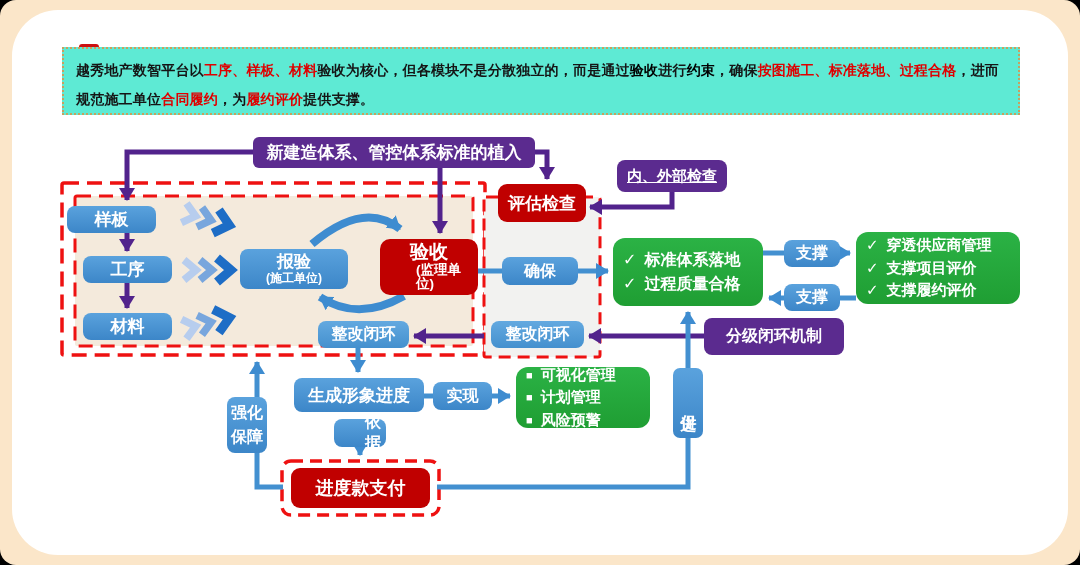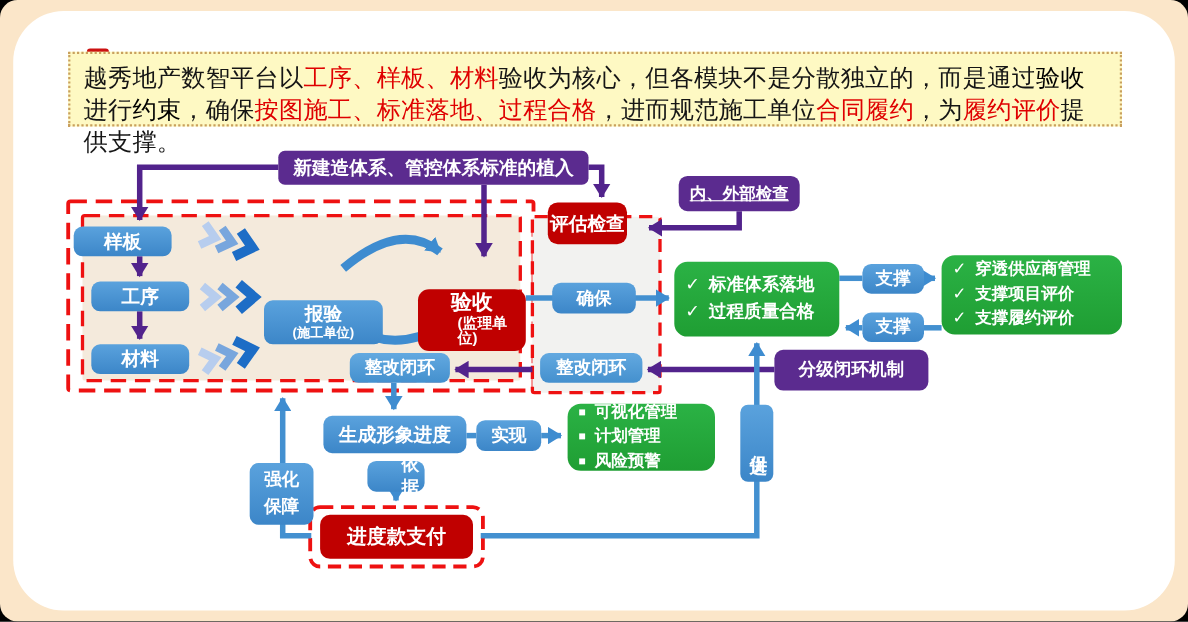--- a/index.html
+++ b/index.html
@@ -8,25 +8,25 @@
   .card{position:absolute;left:12px;top:10px;right:12px;bottom:10px;background:#fff;border-radius:46px;}
   .abs{position:absolute;box-sizing:border-box;}
   svg{position:absolute;left:0;top:0;}
   .box{display:flex;align-items:center;justify-content:center;color:#fff;font-weight:bold;
        box-sizing:border-box;position:absolute;}
   .blue{background:linear-gradient(180deg,#5AA2DD 0%,#3C86C8 100%);border-radius:8px;}
   .purple{background:#5B2B8F;border-radius:8px;}
   .dred{background:#C00000;border-radius:9px;}
   .green{background:linear-gradient(180deg,#2BB245 0%,#1F9E33 100%);border-radius:12px;}
   .colbox{flex-direction:column;align-items:flex-start;justify-content:center;padding:4px 10px;}
-  .stack{flex-direction:column;line-height:1.1;margin-top:24px;}
+  .stack{flex-direction:column;line-height:1.1;}
   .sub{font-size:12px;}
   .li{display:flex;align-items:center;gap:8px;line-height:1.5;white-space:nowrap;}
   .mk{flex:0 0 auto;}
-  .intro{border:2px dotted #C9A05E;background:#fef9c3;color:#151515;font-size:22px;font-weight:normal;
+  .intro{border:2px dotted #C9A05E;background:#5eead4;color:#151515;font-size:14px;font-weight:bold;
          line-height:29px;padding:7px 12px;letter-spacing:0.2px;}
   .red{color:#DF0000;}
   .strong{color:#000;}
   .vert{writing-mode:vertical-rl;text-orientation:upright;letter-spacing:2px;}
   .accent{background:#CC1111;border-radius:4px;}
 </style>
 </head>
 <body>
 
 <div id="stage">
@@ -100,21 +100,21 @@
       <path d="M33,-12 L47,0 L33,12" stroke="#1D6DC6" stroke-width="9"></path>
     </g>
   </svg>
 
   <div class="abs accent" style="left:79px;top:44px;width:20px;height:6px;"></div>
   <div class="abs intro" style="left:62px;top:47px;width:958px;height:68px;"><span>越秀地产数智平台以</span><span class="red">工序、样板、材料</span><span>验收为核心，但各模块不是分散独立的，而是通过</span><span class="strong">验收</span><span>进行</span><span class="strong">约束</span><span>，确保</span><span class="red">按图施工、标准落地、过程合格</span><span>，进而规范施工单位</span><span class="red">合同履约</span><span>，为</span><span class="red">履约评价</span><span>提供支撑。</span></div>
 
   <div class="box purple" style="left:253px;top:137px;width:282px;height:31px;font-size:17px;border-radius:6px;">新建造体系、管控体系标准的植入</div>
 
   <div class="box purple" style="left:617px;top:160px;width:110px;height:32px;font-size:15px;text-decoration:underline;">内、外部检查</div>
-  <div class="box dred" style="left:498px;top:184px;width:72px;height:38px;font-size:17px;">评估检查</div>
+  <div class="box dred" style="left:498px;top:184px;width:88px;height:38px;font-size:17px;">评估检查</div>
 
   <div class="box blue" style="left:67px;top:206px;width:89px;height:27px;font-size:17px;">样板</div>
   <div class="box blue" style="left:83px;top:256px;width:89px;height:27px;font-size:17px;">工序</div>
   <div class="box blue" style="left:83px;top:313px;width:89px;height:27px;font-size:17px;">材料</div>
 
   <div class="box blue stack" style="left:240px;top:249px;width:108px;height:40px;">
     <span style="font-size:17px;">报验</span>
     <span class="sub">(施工单位)</span>
   </div>
 
@@ -169,21 +169,21 @@
         <span class="mk" style="font-size: 11px;">■</span>
         <span>计划管理</span>
       </div>
       <div class="li">
         <span class="mk" style="font-size: 11px;">■</span>
         <span>风险预警</span>
       </div>
     </div>
   <div class="box blue" style="left:334px;top:419px;width:52px;height:28px;font-size:16px;padding-left:31px;">依据</div>
   <div class="box blue vert" style="left:673px;top:368px;width:30px;height:70px;font-size:16px;border-radius:7px;">促进</div>
-  <div class="box blue stack" style="left:227px;top:397px;width:58px;height:56px;font-size:16px;line-height:1.3;">
+  <div class="box blue stack" style="left:227px;top:397px;width:40px;height:56px;font-size:16px;line-height:1.3;">
       <div class="li">
         <span>强化</span>
       </div>
       <div class="li">
         <span>保障</span>
       </div>
     </div>
 
   <div class="box dred" style="left:291px;top:468px;width:139px;height:40px;font-size:18px;">进度款支付</div>
 </div>

